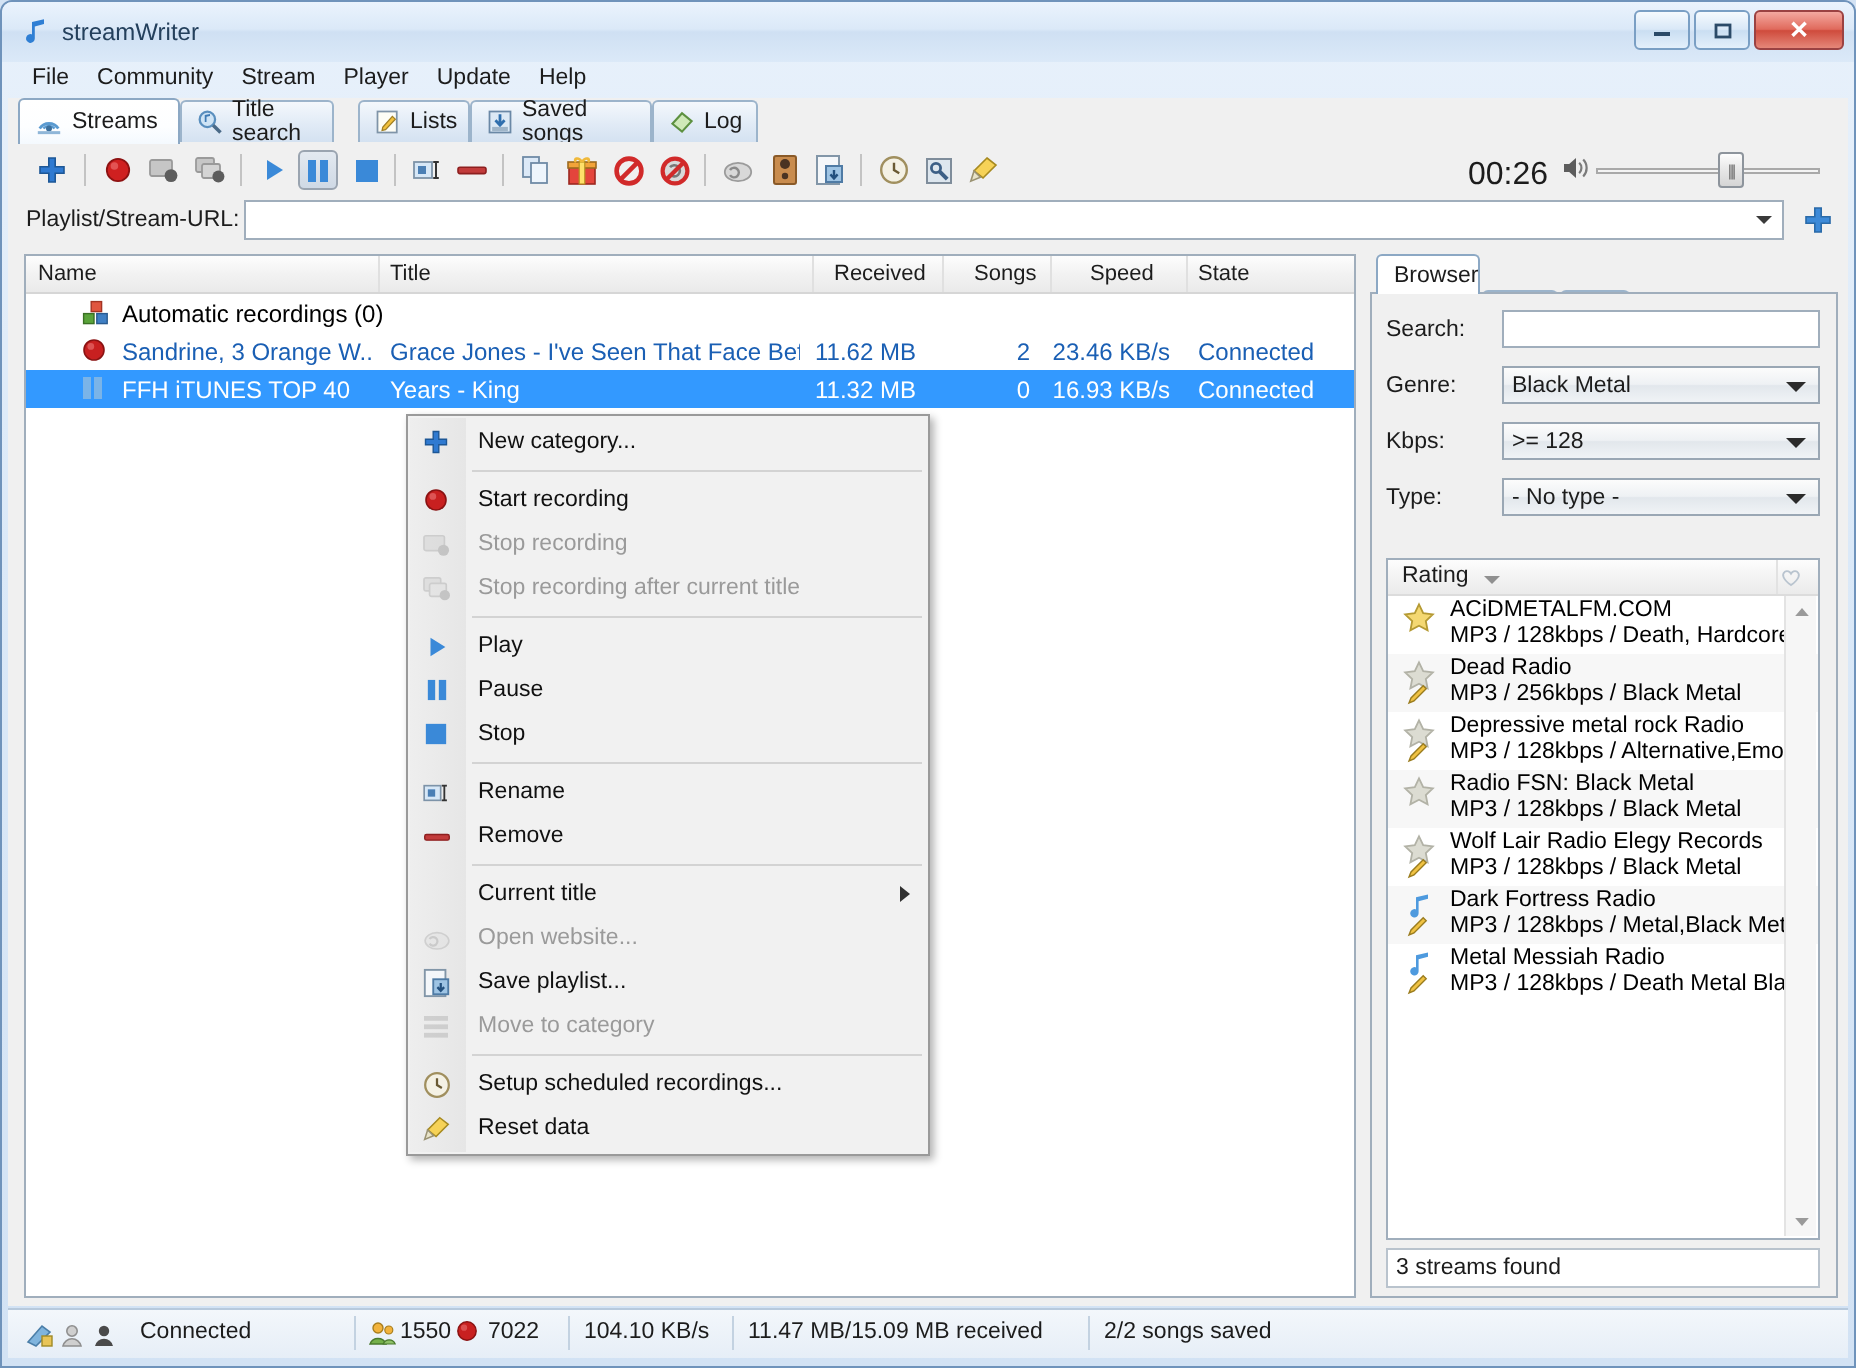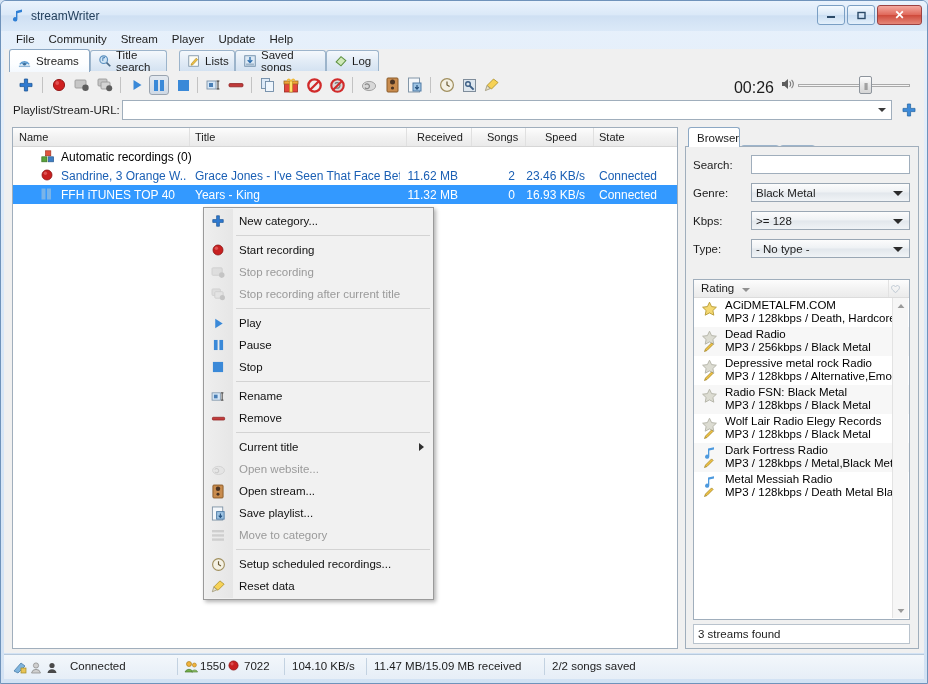--- a/index.html
+++ b/index.html
@@ -177,21 +177,21 @@
   
   .statusbar{
     position:absolute;left:3px;right:3px;bottom:4px;height:24px;
     background:linear-gradient(to bottom,#f3f7fb,#e6eef7);
     border-top:1px solid #b7c9dc;font-size:11.5px;color:#1c1c1c;
   }
   .sb{position:absolute;top:5px;white-space:nowrap;}
   .sbsep{position:absolute;top:3px;width:1px;height:17px;background:#c3d2e1;}
   
   .ctx{
-    position:absolute;left:202px;top:206px;width:231px;
+    position:absolute;left:202px;top:206px;width:262px;
     background:#f1f1f1;border:1px solid #9a9a9a;box-sizing:border-box;
     box-shadow:2px 2px 4px rgba(0,0,0,.30);
     padding:2px 0;
   }
   .ctx::before{
     content:"";position:absolute;left:1px;top:1px;bottom:1px;width:28px;
     background:linear-gradient(to right,#eeeeee,#e6e6e6);
   }
   .mi{position:relative;height:22px;display:flex;align-items:center;
     font-size:11.5px;color:#111;}
@@ -772,30 +772,20 @@
     <div class="mi dis">
       <span class="mic">
         <svg width="15" height="13" viewBox="0 0 16 14" opacity=".45">
             <ellipse cx="8" cy="8" rx="6.4" ry="4.4" fill="#e0e0e0" stroke="#b0b0b0" stroke-width=".9"></ellipse>
             <path d="M4 7 a2.3 2.3 0 1 1 0 2.5" fill="none" stroke="#a5a5a5" stroke-width="1.2"></path>
           </svg>
       </span>
       <span class="mtx">Open website...</span>
     </div>
 
-    <div class="mi">
-      <span class="mic">
-        <svg width="12" height="15" viewBox="0 0 13 16">
-            <rect x="1" y="1" width="11" height="14" rx="1" fill="#c98c4e" stroke="#8a5a28" stroke-width="1"></rect>
-            <circle cx="6.5" cy="5" r="2.4" fill="#4a3322"></circle>
-            <circle cx="6.5" cy="11" r="1.6" fill="#4a3322"></circle>
-          </svg>
-      </span>
-      <span class="mtx">Open stream...</span>
-    </div>
 
     <div class="mi">
       <span class="mic">
         <svg width="15" height="15" viewBox="0 0 16 16">
             <rect x="1.5" y="1" width="11" height="14" fill="#f4f7fa" stroke="#8296a8" stroke-width="1"></rect>
             <rect x="6" y="6" width="8" height="8" fill="#9ec4e4" stroke="#4f7ba5" stroke-width="1"></rect>
             <path d="M10 8 v4 M8.2 10.2 L10 12.2 L11.8 10.2" stroke="#23507e" stroke-width="1.2" fill="none"></path>
           </svg>
       </span>
       <span class="mtx">Save playlist...</span>

